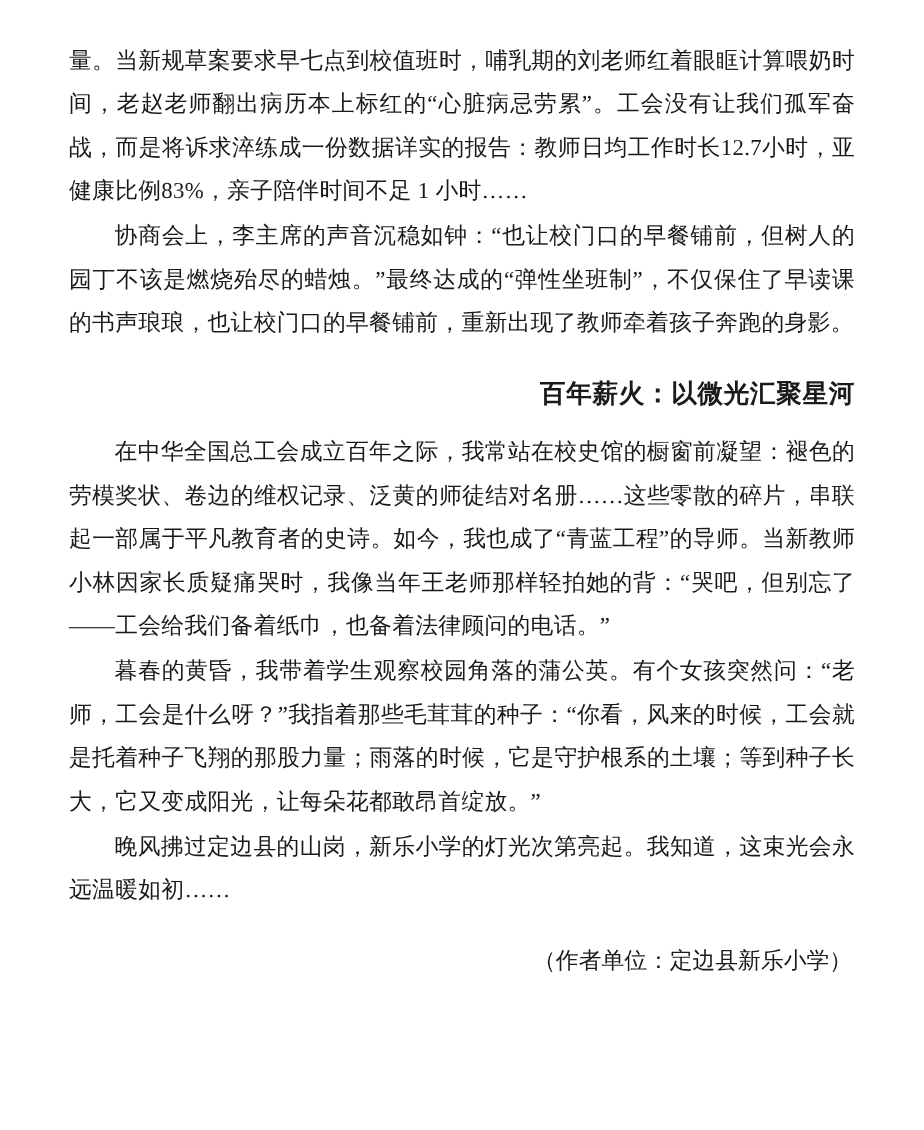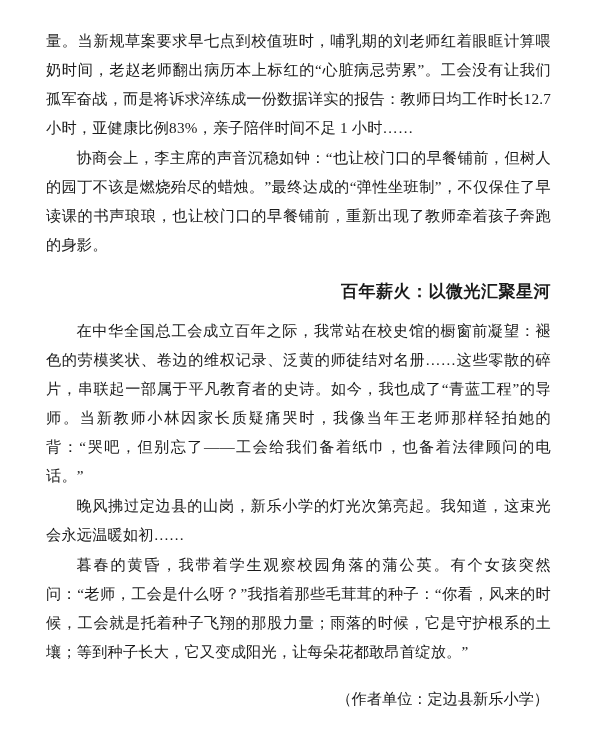--- a/index.html
+++ b/index.html
@@ -12,21 +12,21 @@
     height: 753px;
     font-family: "Liberation Serif", "DejaVu Serif", serif;
     color: #1a1a1a;
     overflow: hidden;
   }
   .page {
     position: relative;
     width: 616px;
     height: 753px;
     box-sizing: border-box;
-    padding: 26px 65px 18px 46px;
+    padding: 26px 46px 18px 46px;
   }
   .para {
     font-size: 15.2px;
     line-height: 29px;
     text-align: justify;
     text-justify: inter-ideograph;
     margin: 0 0 1px 0;
     letter-spacing: 0.2px;
     text-indent: 2em;
   }
@@ -60,19 +60,19 @@
 
   <p class="para noindent">量。当新规草案要求早七点到校值班时，哺乳期的刘老师红着眼眶计算喂奶时间，老赵老师翻出病历本上标红的“心脏病忌劳累”。工会没有让我们孤军奋战，而是将诉求淬练成一份数据详实的报告：教师日均工作时长12.7小时，亚健康比例83%，亲子陪伴时间不足 1 小时……</p>
 
   <p class="para">协商会上，李主席的声音沉稳如钟：“也让校门口的早餐铺前，但树人的园丁不该是燃烧殆尽的蜡烛。”最终达成的“弹性坐班制”，不仅保住了早读课的书声琅琅，也让校门口的早餐铺前，重新出现了教师牵着孩子奔跑的身影。</p>
 
   <h2 class="heading">百年薪火：以微光汇聚星河</h2>
 
   <p class="para">在中华全国总工会成立百年之际，我常站在校史馆的橱窗前凝望：褪色的劳模奖状、卷边的维权记录、泛黄的师徒结对名册……这些零散的碎片，串联起一部属于平凡教育者的史诗。如今，我也成了“青蓝工程”的导师。当新教师小林因家长质疑痛哭时，我像当年王老师那样轻拍她的背：“哭吧，但别忘了——工会给我们备着纸巾，也备着法律顾问的电话。”</p>
 
 
+  <p class="para">暮春的黄昏，我带着学生观察校园角落的蒲公英。有个女孩突然问：“老师，工会是什么呀？”我指着那些毛茸茸的种子：“你看，风来的时候，工会就是托着种子飞翔的那股力量；雨落的时候，它是守护根系的土壤；等到种子长大，它又变成阳光，让每朵花都敢昂首绽放。”</p>
+
   <p class="para">晚风拂过定边县的山岗，新乐小学的灯光次第亮起。我知道，这束光会永远温暖如初……</p>
-
-  <p class="para">暮春的黄昏，我带着学生观察校园角落的蒲公英。有个女孩突然问：“老师，工会是什么呀？”我指着那些毛茸茸的种子：“你看，风来的时候，工会就是托着种子飞翔的那股力量；雨落的时候，它是守护根系的土壤；等到种子长大，它又变成阳光，让每朵花都敢昂首绽放。”</p>
 
   <p class="signature">（作者单位：定边县新乐小学）</p>
 
 </div>
 
 </body></html>

